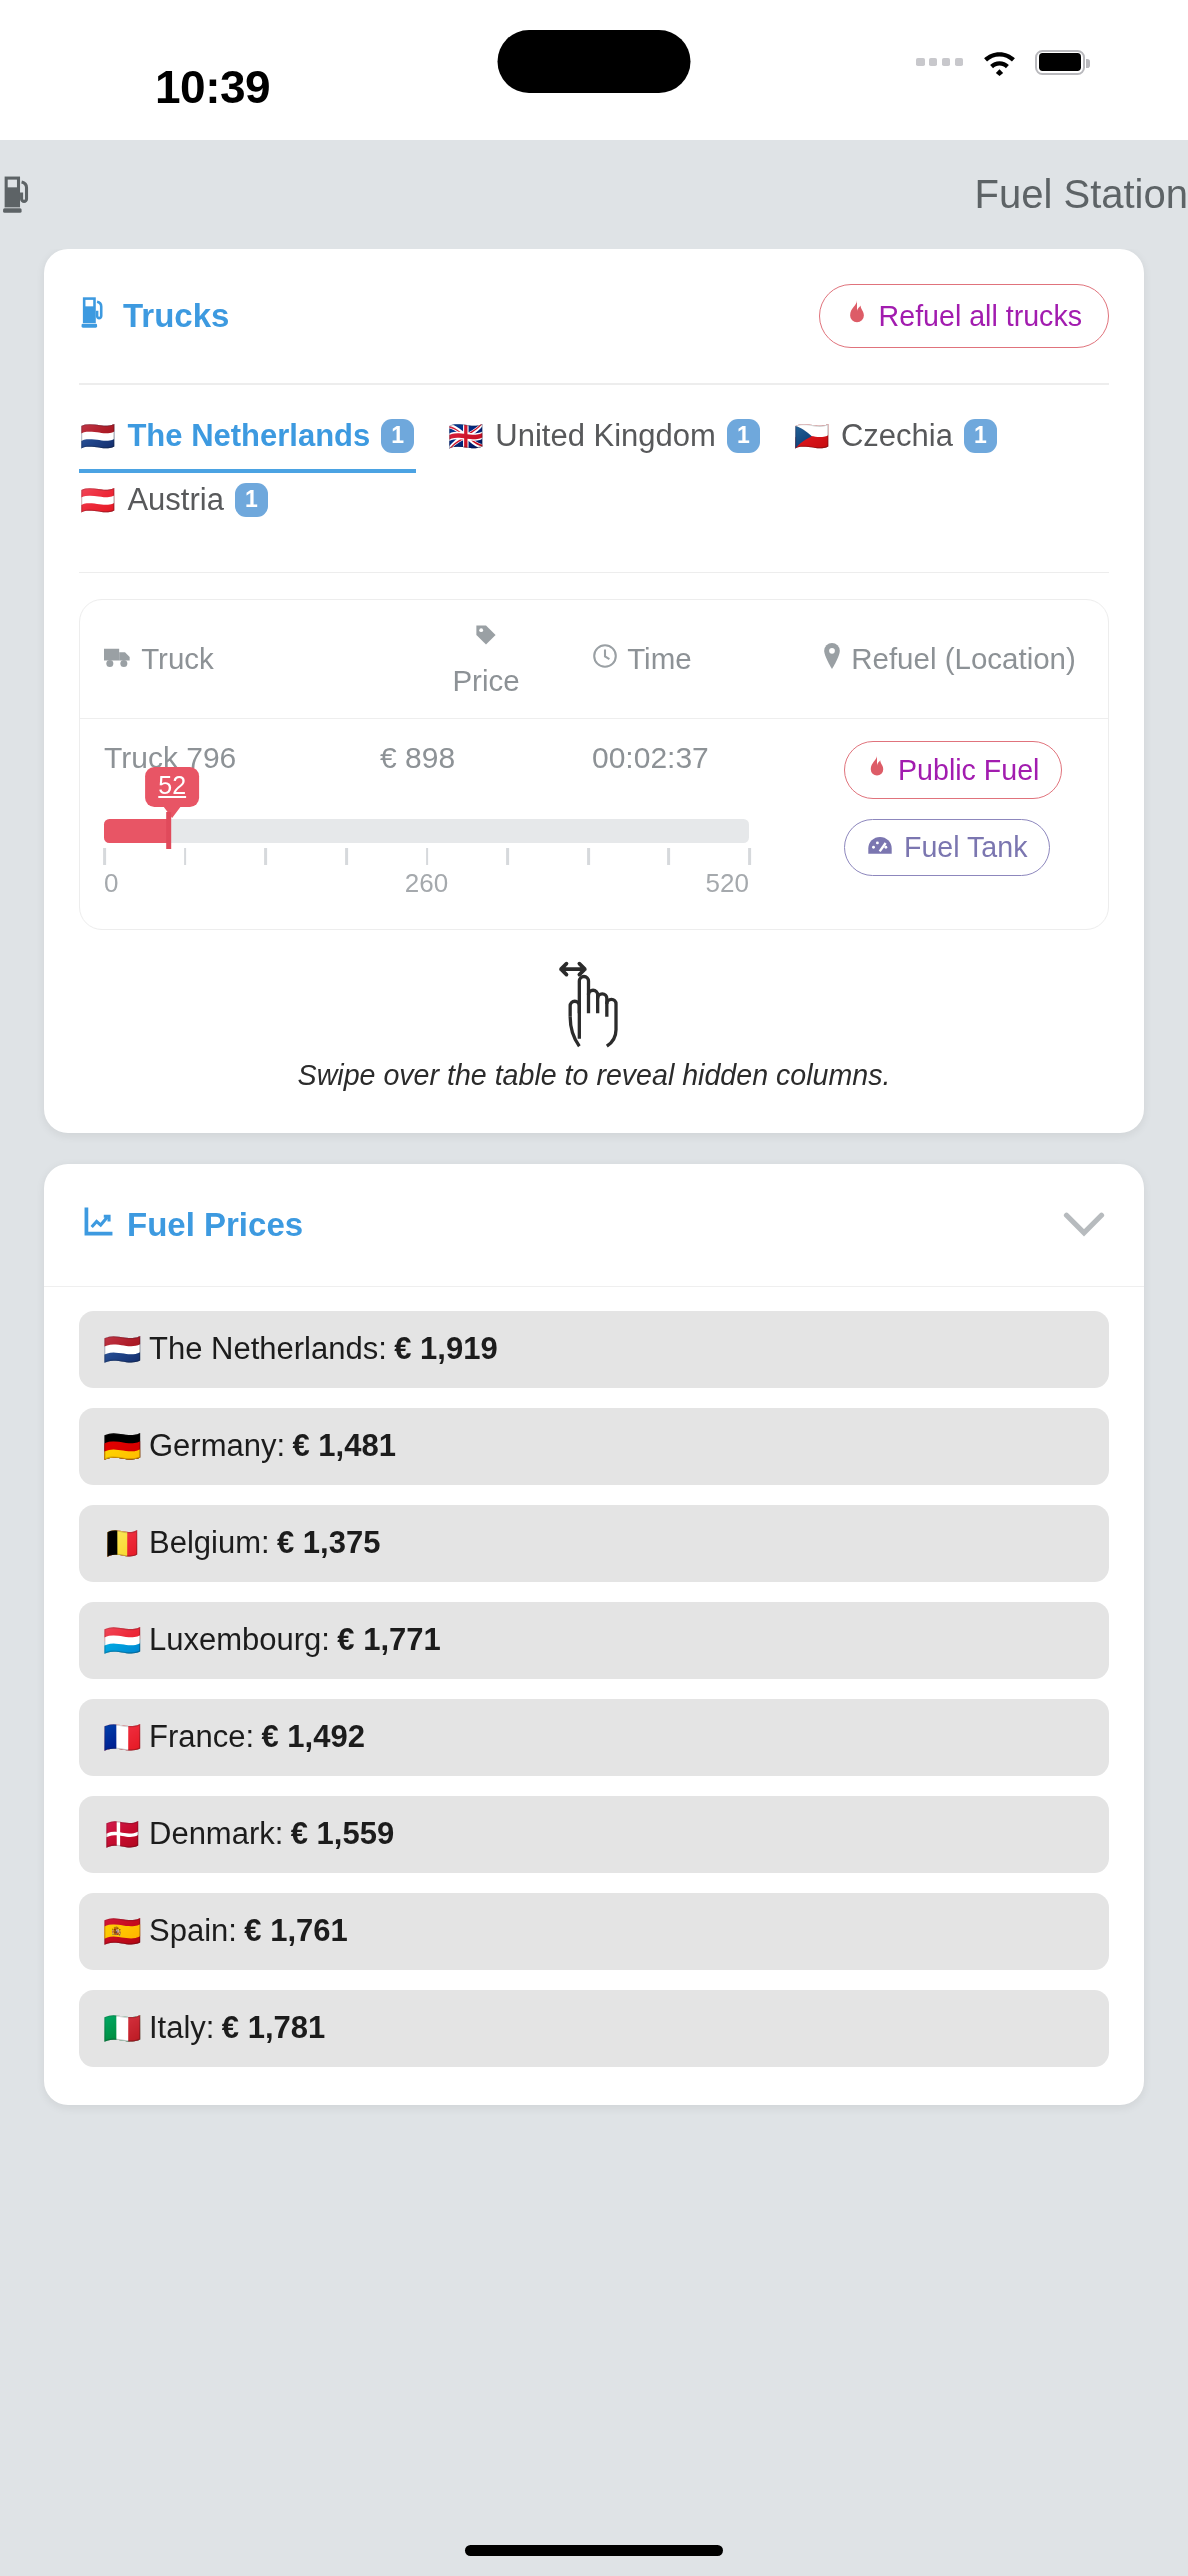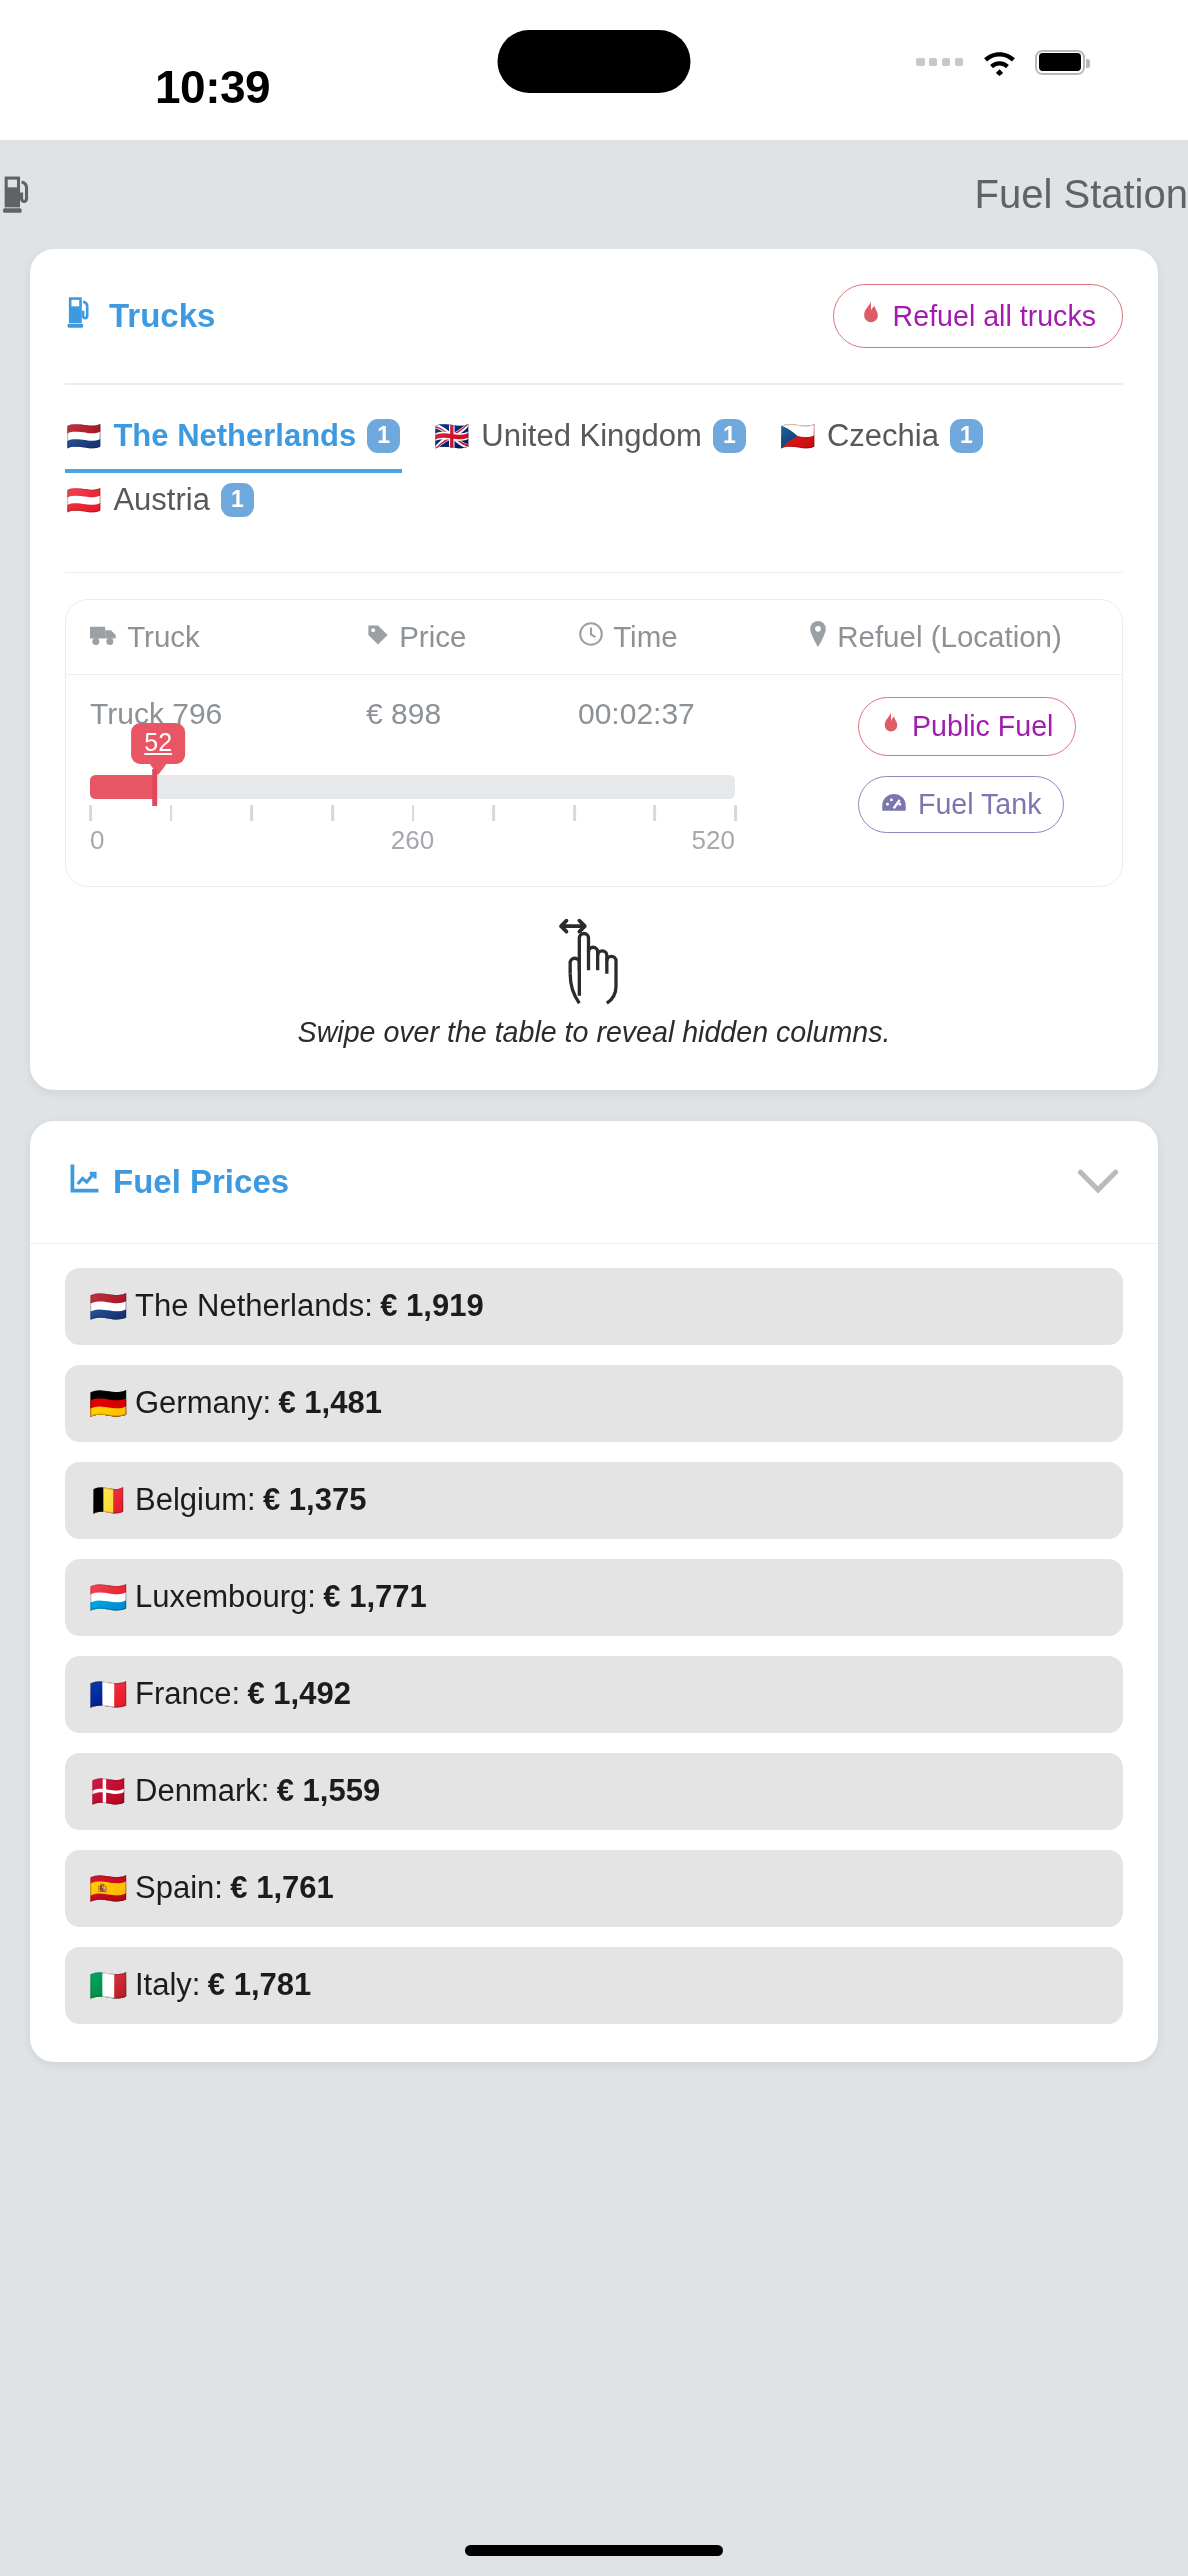--- a/index.html
+++ b/index.html
@@ -97,21 +97,21 @@
   .page-head .title {
     font-size: 40px;
     font-weight: 400;
     color: #5d6366;
     letter-spacing: 0px;
   }
 
   
   .content {
     flex: 1 1 auto;
-    padding: 0 30px;
+    padding: 0 44px;
     overflow: hidden;
   }
   .card {
     background: #fff;
     border-radius: 24px;
     box-shadow: 0 2.8px 9.2px rgba(0,0,0,0.07);
     margin-bottom: 31px;
   }
 
   .card-head {
@@ -190,21 +190,21 @@
   .tbl-head {
     display: flex;
     align-items: center;
     padding: 20px 24px;
     border-bottom: 1.8px solid #eeeeee;
     color: #8d9296;
     font-size: 29.5px;
   }
   .th { display: flex; align-items: center; gap: 9.2px; }
   .c1 { width: 276px; }
-  .c2 { width: 212px; }
+  .c2 { width: 212px; flex-direction: column; }
   .c3 { width: 230px; }
   .c4 { flex: 1; }
 
   .tbl-body { display: flex; padding: 22px 24px 28px 24px; }
   .tbl-left { flex: 1; }
   .row-line {
     display: flex;
     align-items: flex-start;
     color: #8d9296;
     font-size: 30px;

